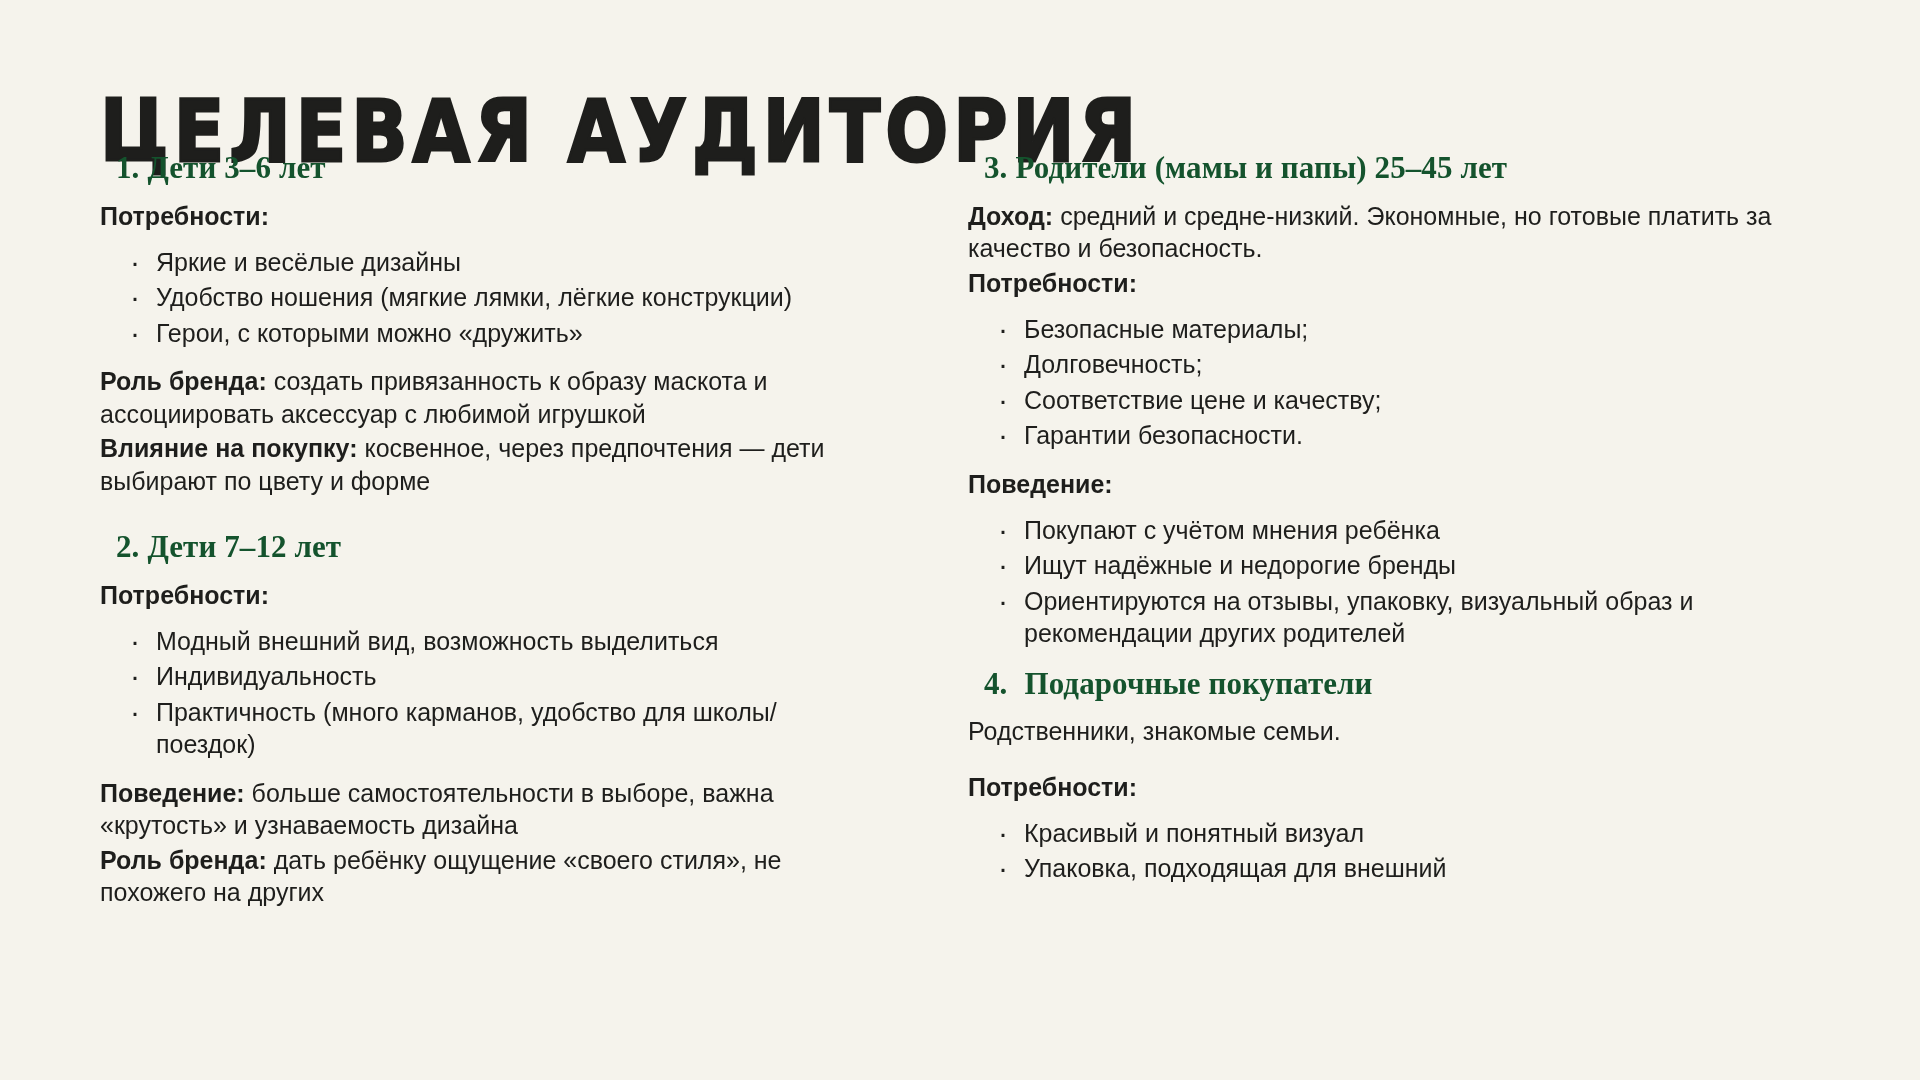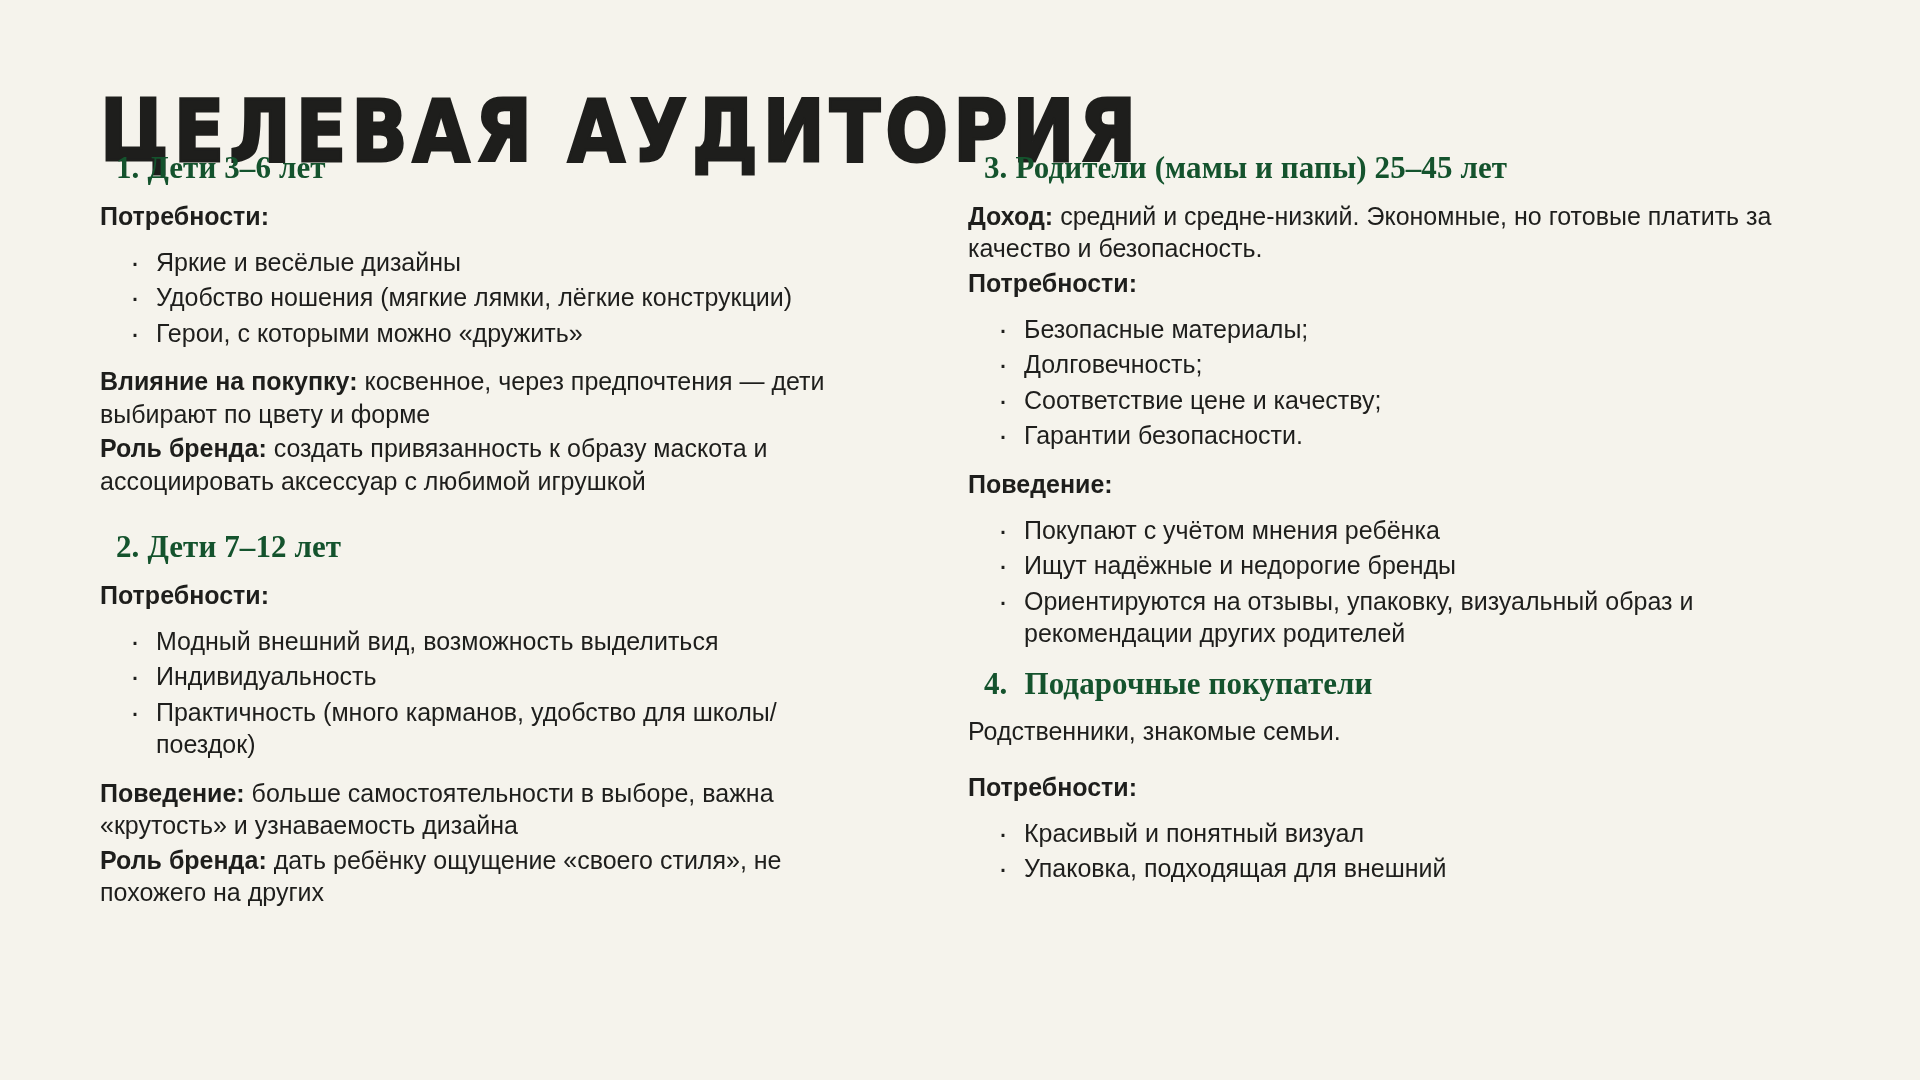--- a/index.html
+++ b/index.html
@@ -146,23 +146,23 @@
         </div>
 
         <div class="sub-label">Потребности:</div>
 
         <ul class="bullets">
           <li>Яркие и весёлые дизайны</li>
           <li>Удобство ношения (мягкие лямки, лёгкие конструкции)</li>
           <li>Герои, с которыми можно «дружить»</li>
         </ul>
 
+        <p class="para"><b>Роль бренда:</b><span> создать привязанность к образу маскота и ассоциировать аксессуар с любимой игрушкой</span></p>
+
         <p class="para"><b>Влияние на покупку:</b><span> косвенное, через предпочтения — дети выбирают по цвету и форме</span></p>
-
-        <p class="para"><b>Роль бренда:</b><span> создать привязанность к образу маскота и ассоциировать аксессуар с любимой игрушкой</span></p>
       </div>
 
       <div>
         <div class="section-heading spaced">
           <span class="heading-num">2.</span><span>Дети 7–12 лет</span>
         </div>
 
         <div class="sub-label">Потребности:</div>
 
         <ul class="bullets">

